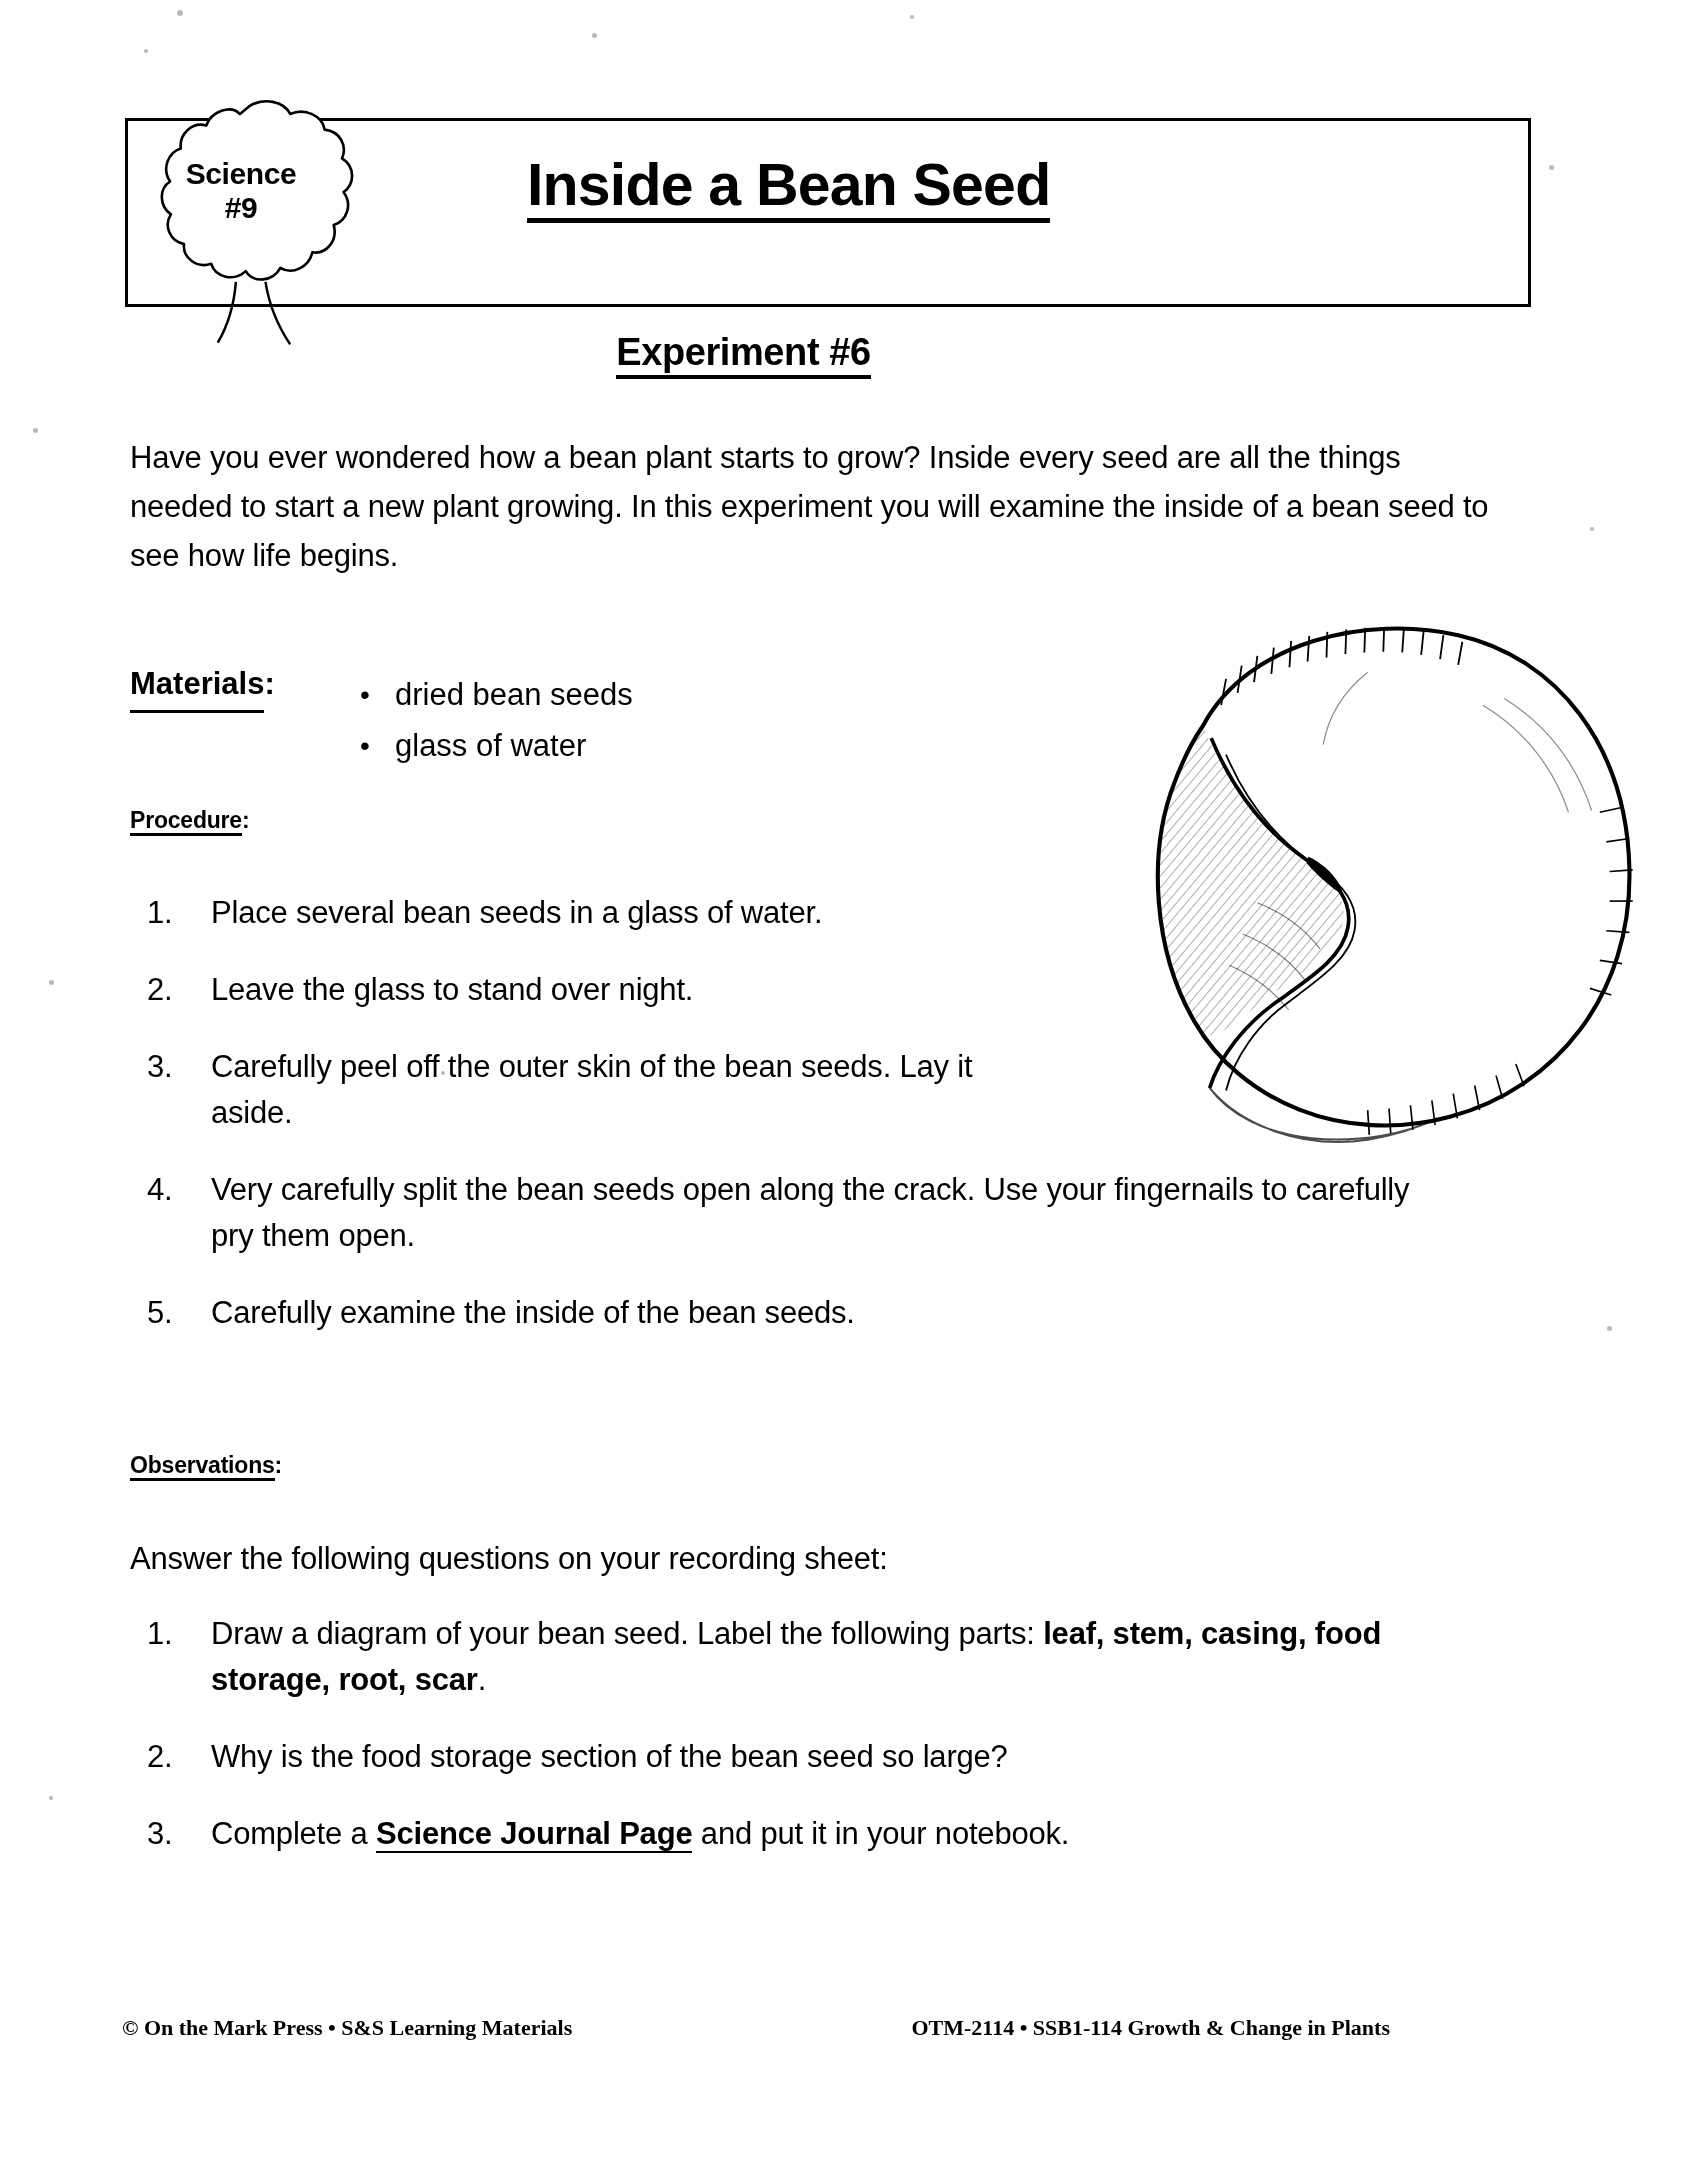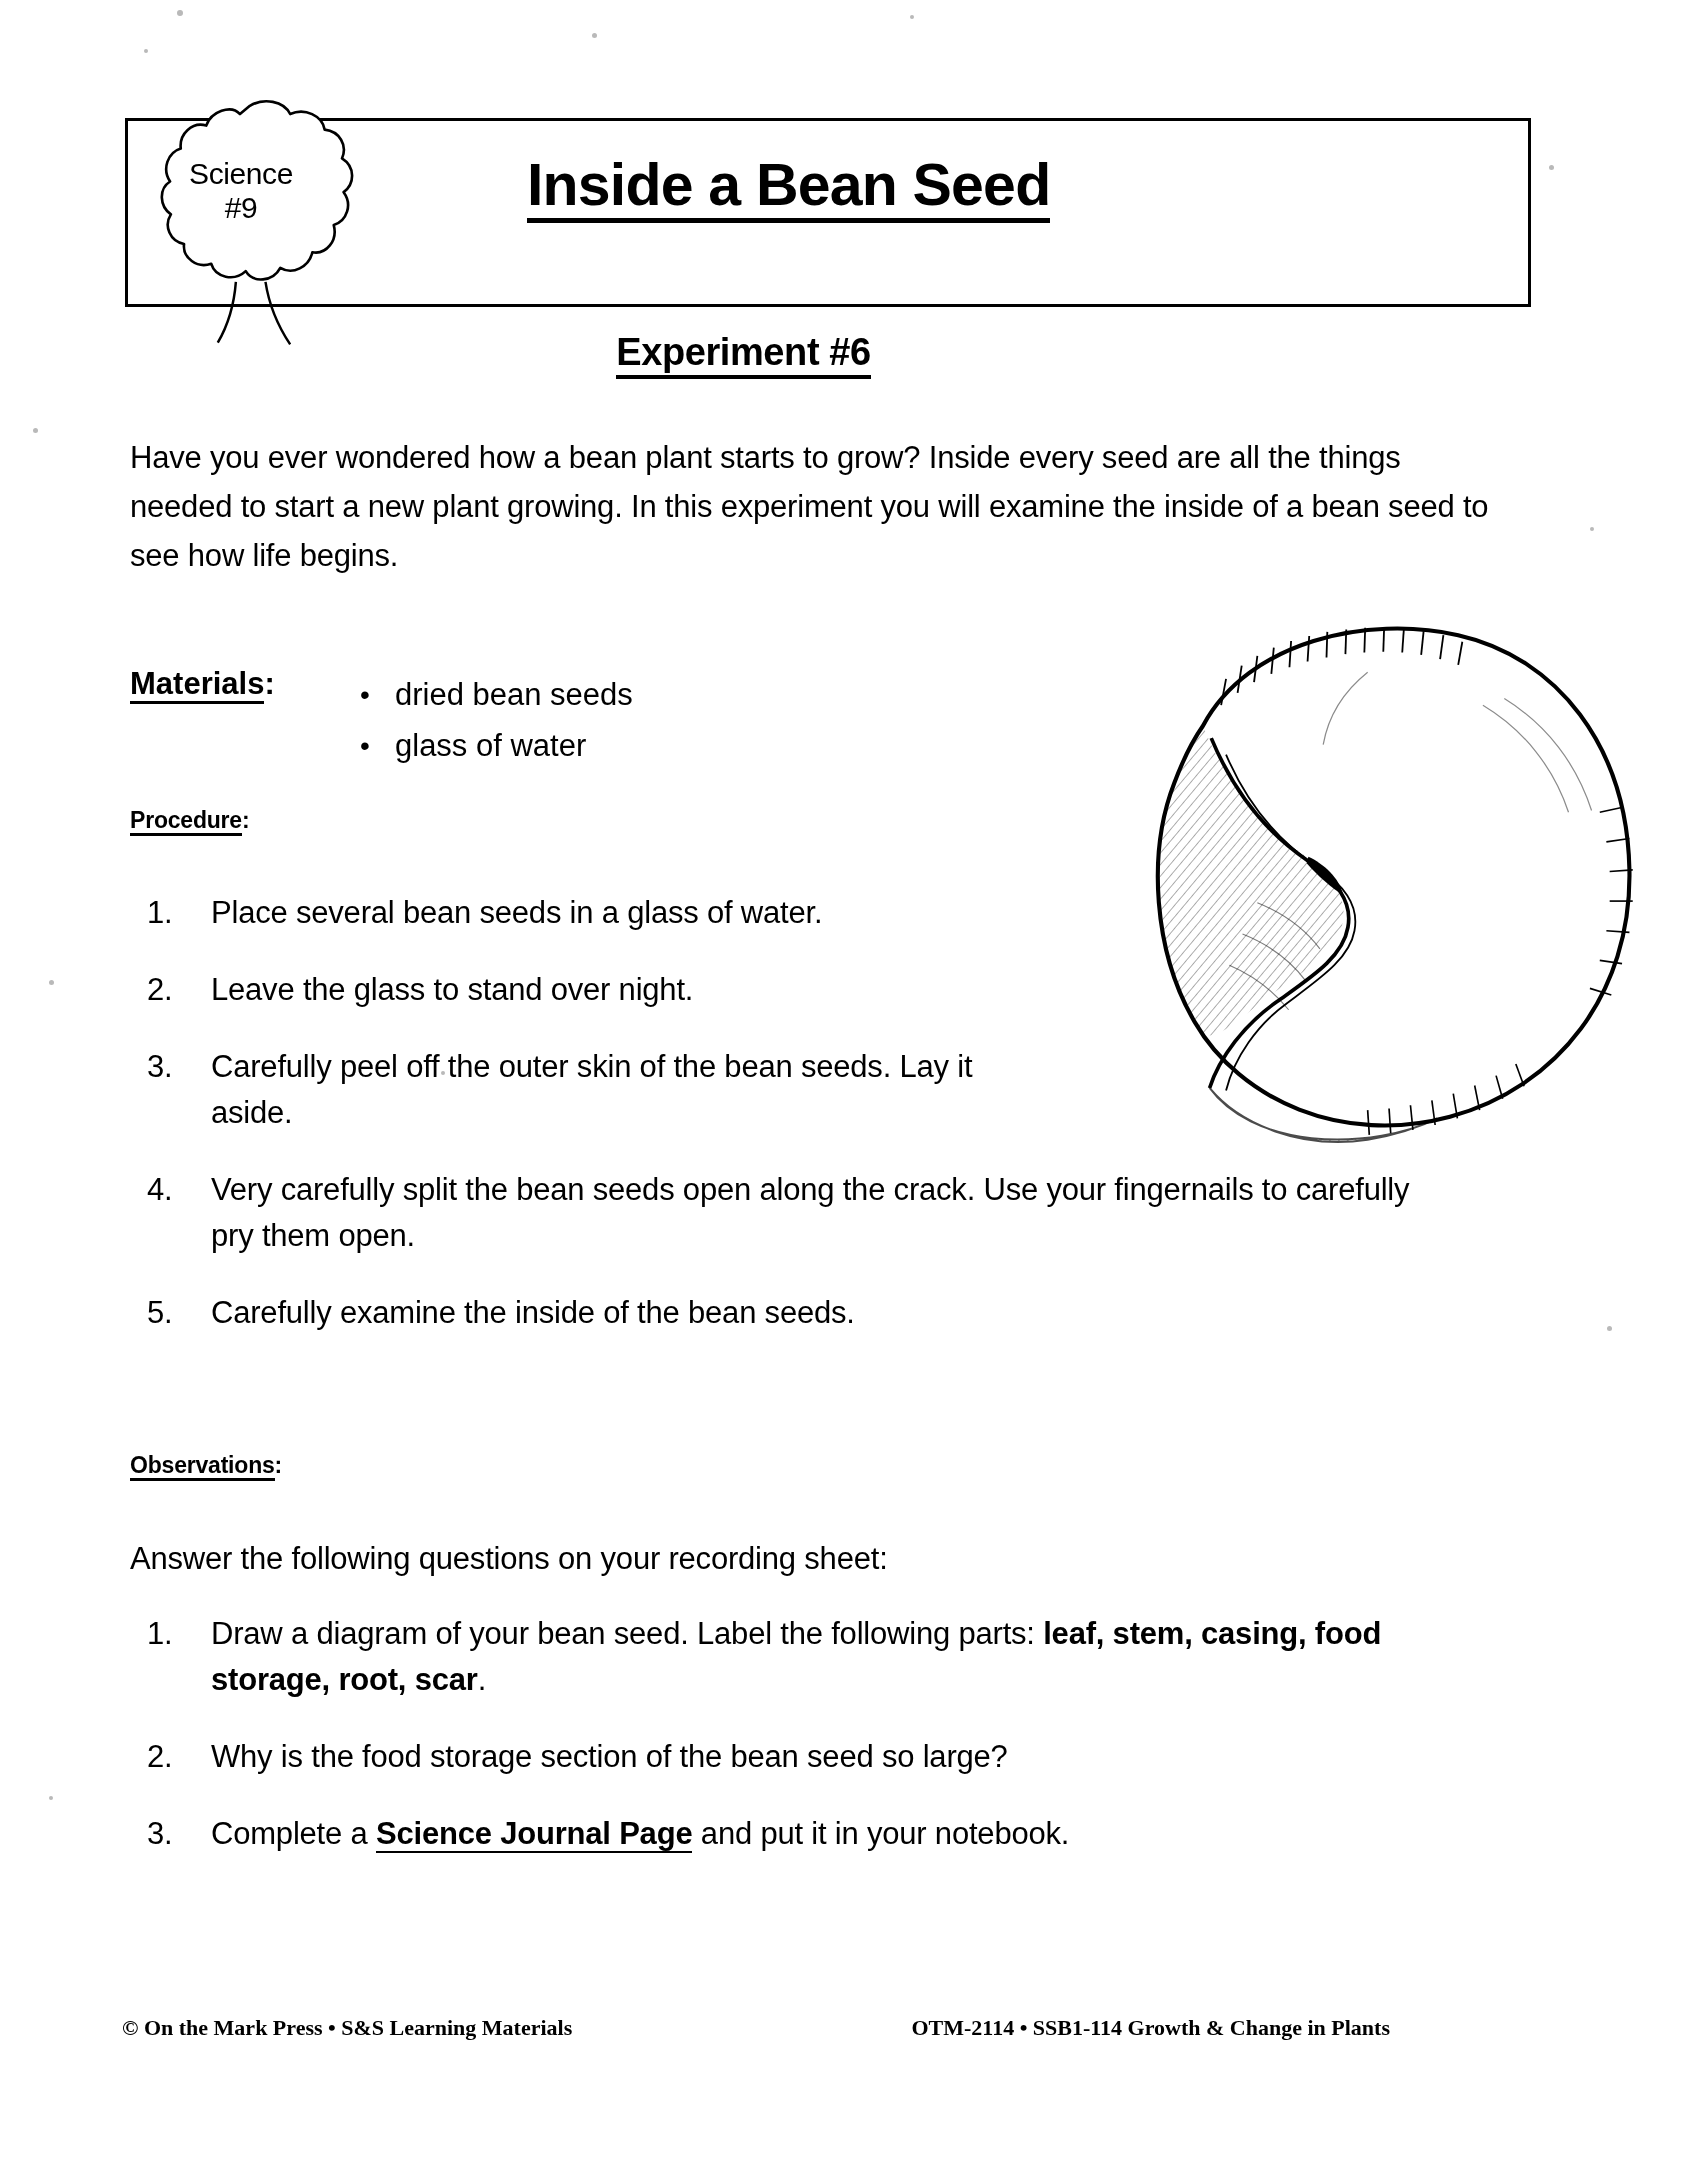--- a/index.html
+++ b/index.html
@@ -46,21 +46,21 @@
     z-index: 5;
   }
   #tree-badge svg { display: block; }
   #tree-text {
     position: absolute;
     left: 138px;
     top: 157px;
     width: 206px;
     text-align: center;
     z-index: 6;
-    font-weight: normal;
+    font-weight: bold;
     font-size: 30px;
     line-height: 1.12;
     letter-spacing: -0.4px;
     font-family: "Liberation Sans", sans-serif;
   }
   #tree-text .l2 { display: block; }
 
   
   #main-title {
     position: absolute;
@@ -125,21 +125,21 @@
     left: 0;
     top: 0;
     font-size: 31px;
     font-weight: bold;
     font-family: "Liberation Sans", sans-serif;
   }
   #materials-label .u {
     border-bottom: 3.3px solid #000;
     display: inline-block;
     line-height: 1.05;
-    padding-bottom: 0;
+    padding-bottom: 9px;
   }
   #materials-list {
     position: absolute;
     left: 222px;
     top: -5px;
     margin: 8px;
     padding: 0;
     list-style: none;
   }
   #materials-list li {

